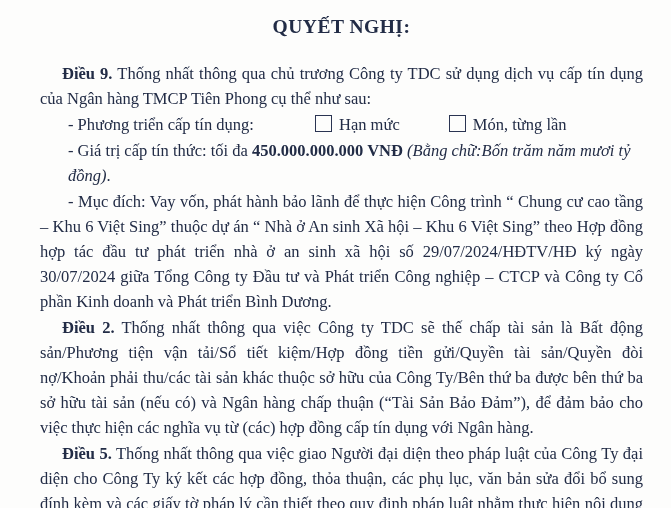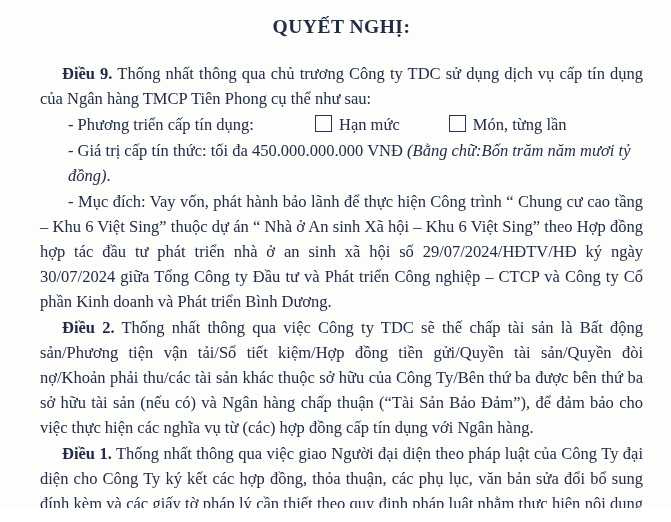--- a/index.html
+++ b/index.html
@@ -31,21 +31,21 @@
     margin: 0 0 1px 0;
     text-align: justify;
   }
   .indent-article { text-indent: 22px; }
   .indent-dash    { text-indent: 28px; }
   .dash-line {
     margin: 0 0 1px 0;
     padding-left: 28px;
   }
   b.article-label { font-weight: bold; }
-  .amount-bold { font-weight: normal; }
+  .amount-bold { font-weight: bold; }
   .note-italic { font-style: italic; }
   .option-line {
     margin: 0 0 1px 0;
     padding-left: 28px;
     white-space: nowrap;
   }
   .opt { display: inline-block; }
   .opt-1 { margin-left: 57px; }
   .opt-2 { margin-left: 45px; }
   .checkbox {
@@ -85,16 +85,16 @@
     <span>- Giá trị cấp tín thức: tối đa </span><span class="amount-bold">450.000.000.000 VNĐ</span><span class="note-italic"> (Bằng chữ:Bốn trăm năm mươi tỷ đồng)</span><span>.</span>
   </div>
 
   <p class="para indent-dash">- Mục đích: Vay vốn, phát hành bảo lãnh để thực hiện Công trình “ Chung cư cao tầng – Khu 6 Việt Sing” thuộc dự án “ Nhà ở An sinh Xã hội – Khu 6 Việt Sing” theo Hợp đồng hợp tác đầu tư phát triển nhà ở an sinh xã hội số 29/07/2024/HĐTV/HĐ ký ngày 30/07/2024 giữa Tổng Công ty Đầu tư và Phát triển Công nghiệp – CTCP và Công ty Cổ phần Kinh doanh và Phát triển Bình Dương.</p>
 
   <p class="para indent-article">
     <b class="article-label">Điều 2.</b><span> Thống nhất thông qua việc Công ty TDC sẽ thế chấp tài sản là Bất động sản/Phương tiện vận tải/Sổ tiết kiệm/Hợp đồng tiền gửi/Quyền tài sản/Quyền đòi nợ/Khoản phải thu/các tài sản khác thuộc sở hữu của Công Ty/Bên thứ ba được bên thứ ba sở hữu tài sản (nếu có) và Ngân hàng chấp thuận (“Tài Sản Bảo Đảm”), để đảm bảo cho việc thực hiện các nghĩa vụ từ (các) hợp đồng cấp tín dụng với Ngân hàng.</span>
   </p>
 
   <p class="para indent-article">
-    <b class="article-label">Điều 1.</b><span> Thống nhất thông qua việc giao Người đại diện theo pháp luật của Công Ty đại diện cho Công Ty ký kết các hợp đồng, thỏa thuận, các phụ lục, văn bản sửa đổi bổ sung đính kèm và các giấy tờ pháp lý cần thiết theo quy định pháp luật nhằm thực hiện nội dung công việc theo quy định tại Điều 1 và Điều 2 Nghị quyết này.</span>
+    <b class="article-label">Điều 5.</b><span> Thống nhất thông qua việc giao Người đại diện theo pháp luật của Công Ty đại diện cho Công Ty ký kết các hợp đồng, thỏa thuận, các phụ lục, văn bản sửa đổi bổ sung đính kèm và các giấy tờ pháp lý cần thiết theo quy định pháp luật nhằm thực hiện nội dung công việc theo quy định tại Điều 1 và Điều 2 Nghị quyết này.</span>
   </p>
 
 </div>
 
 </body></html>

